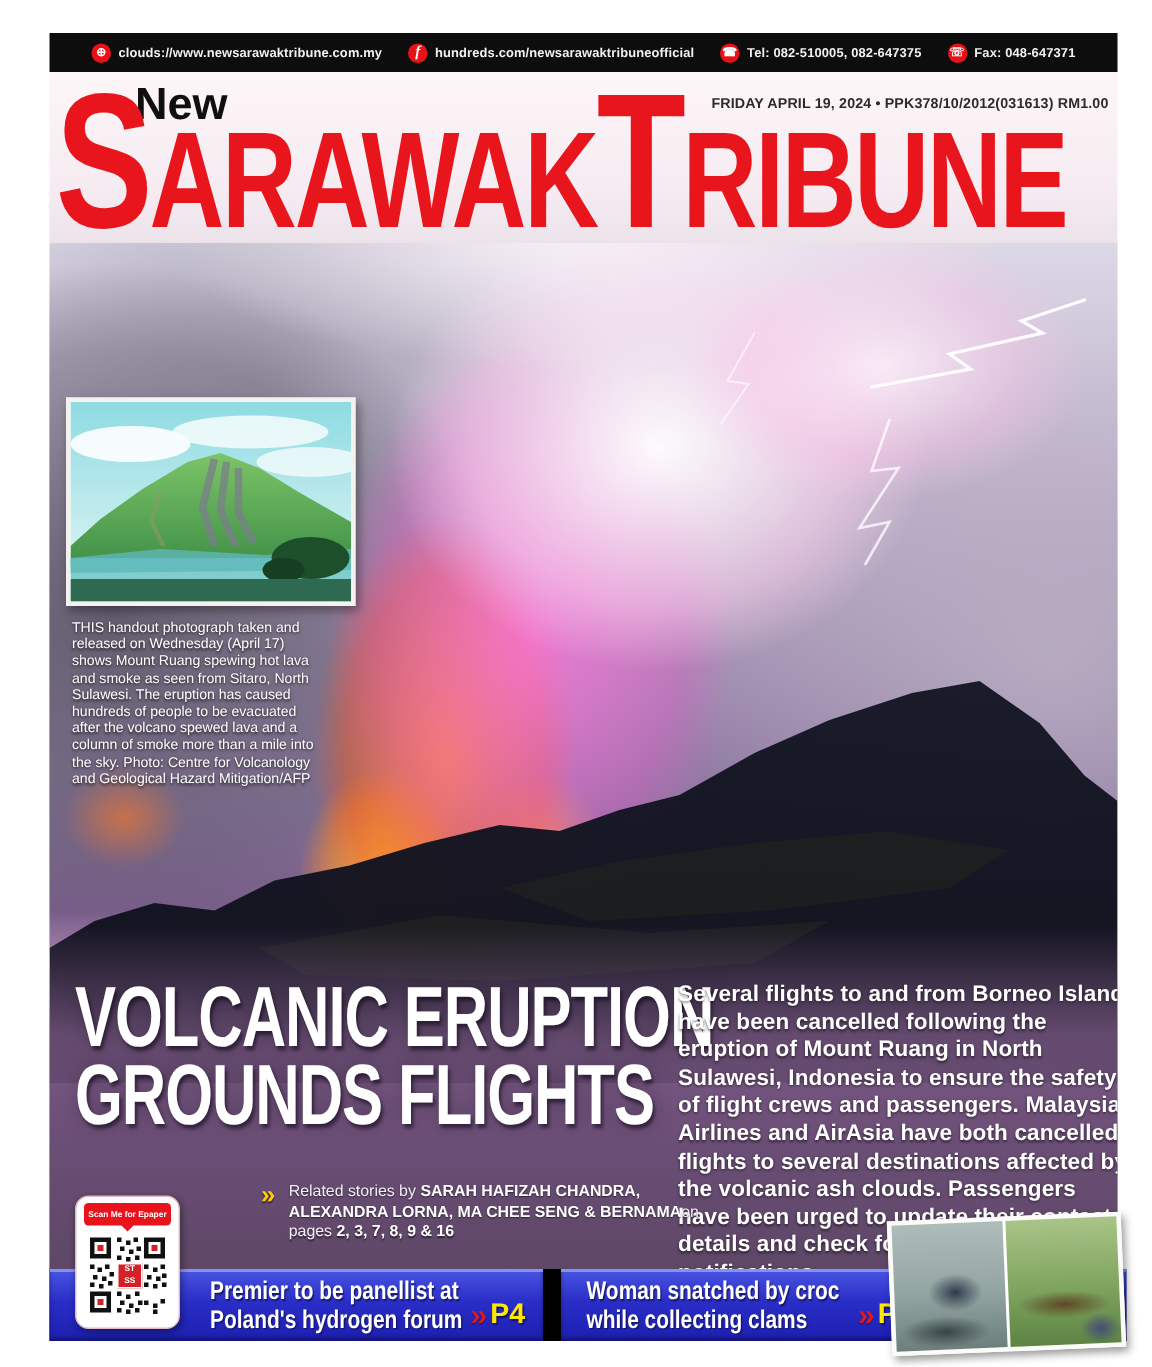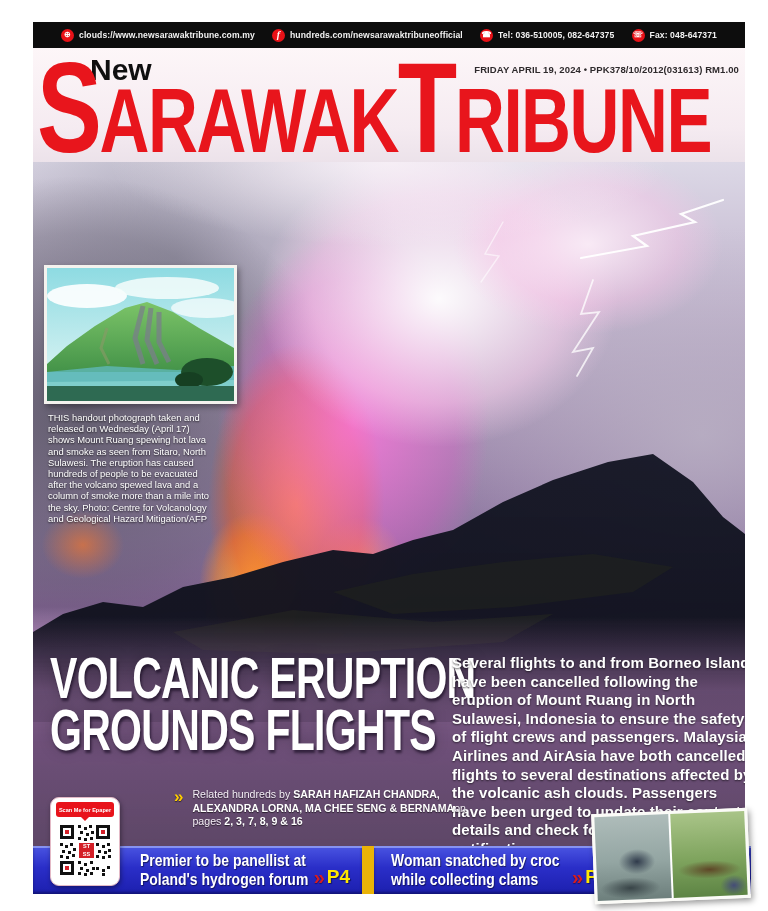--- a/index.html
+++ b/index.html
@@ -96,21 +96,21 @@
   .qr-bubble:after{content:"";position:absolute;left:24px;bottom:-4px;border-left:5px solid transparent;
     border-right:5px solid transparent;border-top:5px solid #e8131b;}
   .qr-code{position:absolute;left:7px;top:25px;width:54px;height:54px;}
   .qr-logo{
     position:absolute;left:27px;top:44px;width:15px;height:15px;background:#d42028;
     color:#fff;font-size:5.5px;font-weight:bold;line-height:1.3;text-align:center;
     display:flex;flex-direction:column;justify-content:center;border:1px solid #fff;
   }
 
   
-  .teaserbar{position:absolute;left:0;top:846px;width:712px;height:48px;background:#eab308;z-index:10;}
+  .teaserbar{position:absolute;left:0;top:846px;width:712px;height:48px;background:#000000;z-index:10;}
   .teaser{
     position:absolute;top:0;height:48px;box-sizing:border-box;
     background:linear-gradient(180deg,#4a55e2 0%,#2a2ec8 45%,#1c1fae 100%);
     box-shadow:inset 0 2px 0 rgba(150,162,245,.8),inset 0 -2px 3px rgba(0,0,30,.4);
   }
   .teaser.left{left:0;width:329px;}
   .teaser.right{left:341px;width:377px;}
   .t-text{
     position:absolute;top:5px;color:#fff;font-weight:bold;font-size:17px;line-height:1.12;
     transform:scaleX(.82);transform-origin:left top;white-space:nowrap;
@@ -148,21 +148,21 @@
     <div class="tb-item">
       <span class="tb-ico">⊕</span>
       <span>clouds://www.newsarawaktribune.com.my</span>
     </div>
     <div class="tb-item">
       <span class="tb-ico fb">f</span>
       <span>hundreds.com/newsarawaktribuneofficial</span>
     </div>
     <div class="tb-item">
       <span class="tb-ico">☎</span>
-      <span>Tel: 036-510005, 082-647375</span>
+      <span>Tel: 082-510005, 082-647375</span>
     </div>
     <div class="tb-item">
       <span class="tb-ico">☏</span>
       <span>Fax: 048-647371</span>
     </div>
   </div>
 
   <div class="masthead">
     <span class="mh-new">New</span>
     <div class="mh-row">
@@ -231,21 +231,21 @@
     <div class="headline">
       <div>VOLCANIC ERUPTION</div>
       <div>GROUNDS FLIGHTS</div>
     </div>
 
     <div class="story">Several flights to and from Borneo Island have been cancelled following the eruption of Mount Ruang in North Sulawesi, Indonesia to ensure the safety of flight crews and passengers. Malaysia Airlines and AirAsia have both cancelled flights to several destinations affected by the volcanic ash clouds. Passengers have been urged to update their contact details and check for cancellation notifications.</div>
 
     <div class="byline">
       <span class="chev">»</span>
       <div class="bl-text">
-        <span>Related hundreds by</span><b>SARAH HAFIZAH CHANDRA, ALEXANDRA LORNA, MA CHEE SENG &amp; BERNAMA</b><span>on pages</span><b>2, 3, 7, 8, 9 &amp; 16</b>
+        <span>Related stories by</span><b>SARAH HAFIZAH CHANDRA, ALEXANDRA LORNA, MA CHEE SENG &amp; BERNAMA</b><span>on pages</span><b>2, 3, 7, 8, 9 &amp; 16</b>
       </div>
     </div>
   </div>
 
   <div class="qr-card">
     <div class="qr-bubble">Scan Me for Epaper</div>
     <svg class="qr-code" viewBox="0 0 54 54">
       <rect width="54" height="54" fill="#ffffff"></rect>
       <g fill="#111111">
         <rect x="2" y="2" width="14" height="14"></rect>

